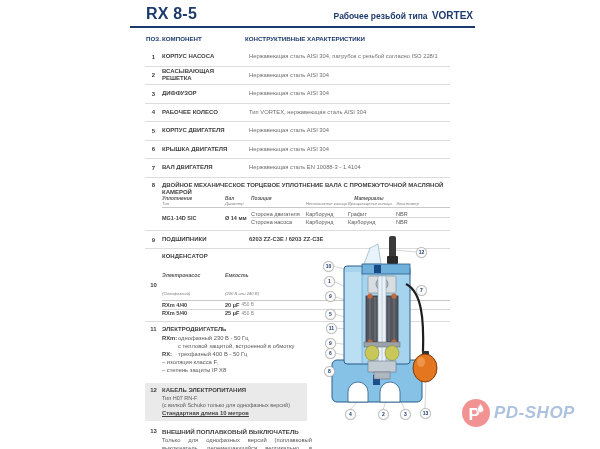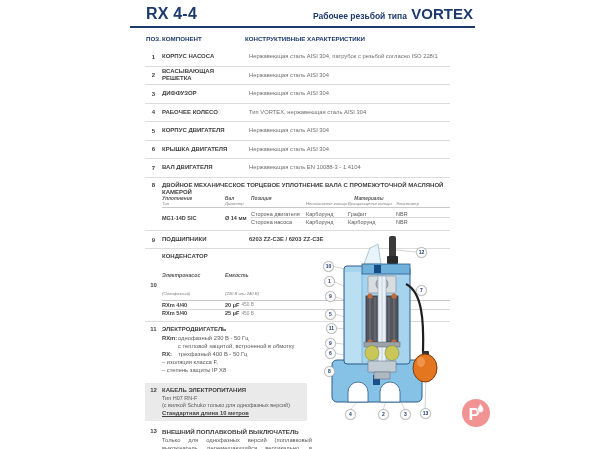--- a/index.html
+++ b/index.html
@@ -4,21 +4,21 @@
 <style>
   html,body{margin:0;padding:0;background:#fff;}
   .page{position:relative;width:600px;height:449px;background:#ffffff;overflow:hidden;
         font-family:"Liberation Sans","DejaVu Sans",sans-serif;color:#58595b;}
 
   
   .hdr{position:absolute;left:130px;top:5px;width:345px;}
   .hdr-row{display:flex;justify-content:space-between;align-items:baseline;padding:0 2px 0 16px;}
   .model{font-size:16px;font-weight:700;color:#1d3a6e;letter-spacing:.2px;}
   .subtitle{color:#1d3a6e;font-weight:700;font-size:8.5px;}
-  .brand{font-size:15px;margin-left:2px;}
+  .brand{font-size:10px;margin-left:2px;}
   .hdr-rule{border-top:2px solid #1d3a6e;margin-top:3px;}
 
   
   .table{position:absolute;left:145px;top:33px;width:305px;}
   .thead{display:flex;font-size:6.2px;font-weight:700;color:#1d3a6e;height:13px;align-items:flex-start;padding-top:2px;}
   .th-left{width:100px;display:flex;flex:none;}
   .th-pos{width:17px;text-align:center;flex:none;}
   .crow{display:flex;align-items:center;min-height:17.5px;border-bottom:1px solid #dcdcdc;}
   .pos{width:17px;text-align:center;font-weight:700;font-size:6px;color:#404041;flex:none;}
   .name{width:83px;font-weight:700;font-size:6px;color:#404041;flex:none;padding-right:4px;line-height:1.15;}
@@ -80,21 +80,21 @@
   .logo{position:absolute;left:462px;top:399px;display:flex;align-items:center;opacity:.92;}
   .logo-text{font-size:17px;font-weight:700;font-style:italic;color:#a5bddc;letter-spacing:.5px;margin-left:4px;}
 </style>
 </head>
 <body>
 
 <div class="page">
 
   <div class="hdr">
     <div class="hdr-row">
-      <span class="model">RX 4-4</span>
+      <span class="model">RX 8-5</span>
       <span class="subtitle">
         <span>Рабочее резьбой типа</span>
         <span class="brand">VORTEX</span>
       </span>
     </div>
     <div class="hdr-rule"></div>
   </div>
 
   <div class="table">
     <div class="thead">
@@ -345,15 +345,16 @@
     <div class="co" style="left:82px;top:181px;">3</div>
     <div class="co" style="left:102px;top:180px;">13</div>
   </div>
 
   <div class="logo">
     <svg width="28" height="28" viewBox="0 0 28 28">
       <circle cx="14" cy="14" r="14" fill="#f18a8a"></circle>
       <text x="6.5" y="21" font-size="17" font-weight="bold" fill="#ffffff" font-family="Liberation Sans, DejaVu Sans, sans-serif">P</text>
       <path d="M18.5 4.5 C20.4 7.3 21.6 8.9 21.6 10.4 a3.1 3.1 0 0 1 -6.2 0 C15.4 8.9 16.6 7.3 18.5 4.5 Z" fill="#ffffff" stroke="#f18a8a" stroke-width="0.6"></path>
     </svg>
+    <span class="logo-text">PD-SHOP</span>
   </div>
 
 </div>
 
 </body></html>

